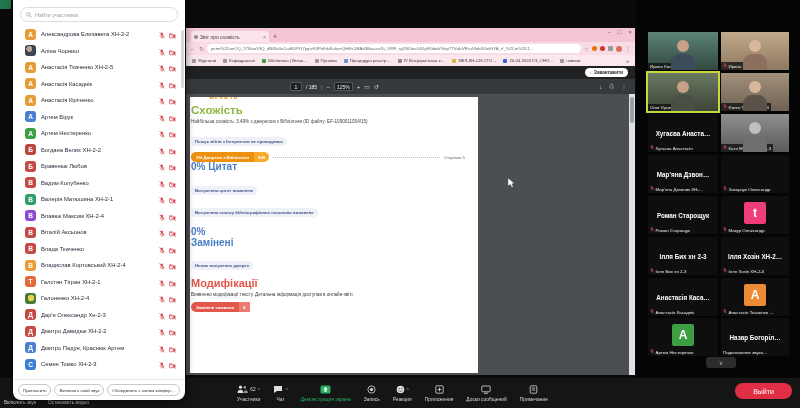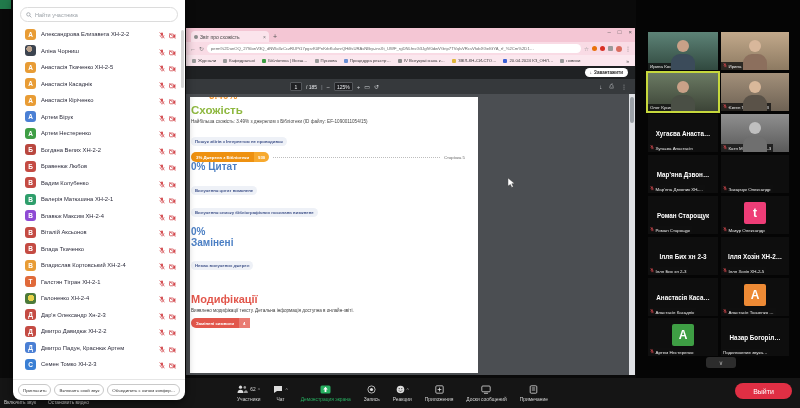--- a/index.html
+++ b/index.html
@@ -62,21 +62,21 @@
   .chiprow{margin-top:4px;}
   .pillrow{margin-top:5px;display:flex;align-items:center;width:274px;}
   .pill{display:flex;border-radius:7px;overflow:hidden;color:#fff;font-size:4.3px;font-weight:bold;flex:none;}
   .pill .seg1{padding:2.5px 5px;}
   .pill .seg2{padding:2.5px 4px;}
   .pill-o .seg1{background:#ee9110;} .pill-o .seg2{background:#f7a92e;}
   .pill-r .seg1{background:#e2574c;} .pill-r .seg2{background:#e97b72;}
   .dotlead{flex:1;border-bottom:1px dotted #bdbdbd;margin:0 4px;height:55%;}
   .pageref{font-size:4.3px;color:#666;flex:none;}
   .modtext{font-size:4.6px;color:#3a3a3a;margin-top:3px;}
-  .mt5{margin-top:5px;} .mt7{} .mt9{margin-top:9px;} .mt6{margin-top:22px;}
+  .mt5{margin-top:5px;} .mt7{} .mt9{margin-top:9px;} .mt6{margin-top:6px;}
 
   
   .panel{position:absolute;left:13px;top:0;width:172px;height:400px;background:#fff;z-index:5;
          border-radius:0 0 8px 8px;box-shadow:0 2px 10px rgba(0,0,0,.55);display:flex;flex-direction:column;}
   .search{margin:7px 7px 2px;height:15px;border:1px solid #dcdcdc;border-radius:8px;display:flex;
           align-items:center;gap:3px;padding:0 5px;color:#9aa0a6;font-size:5.5px;flex:none;}
   .plist{flex:1;overflow:hidden;position:relative;padding-top:2px;}
   .pscroll{position:absolute;right:1px;top:6px;width:3px;height:58px;background:#d8d8d8;border-radius:2px;}
   .prow{height:16.5px;display:flex;align-items:center;gap:5px;padding:0 9px 0 12px;}
   .pavatar{width:11px;height:11px;border-radius:3px;color:#fff;font-size:6.5px;font-weight:bold;

